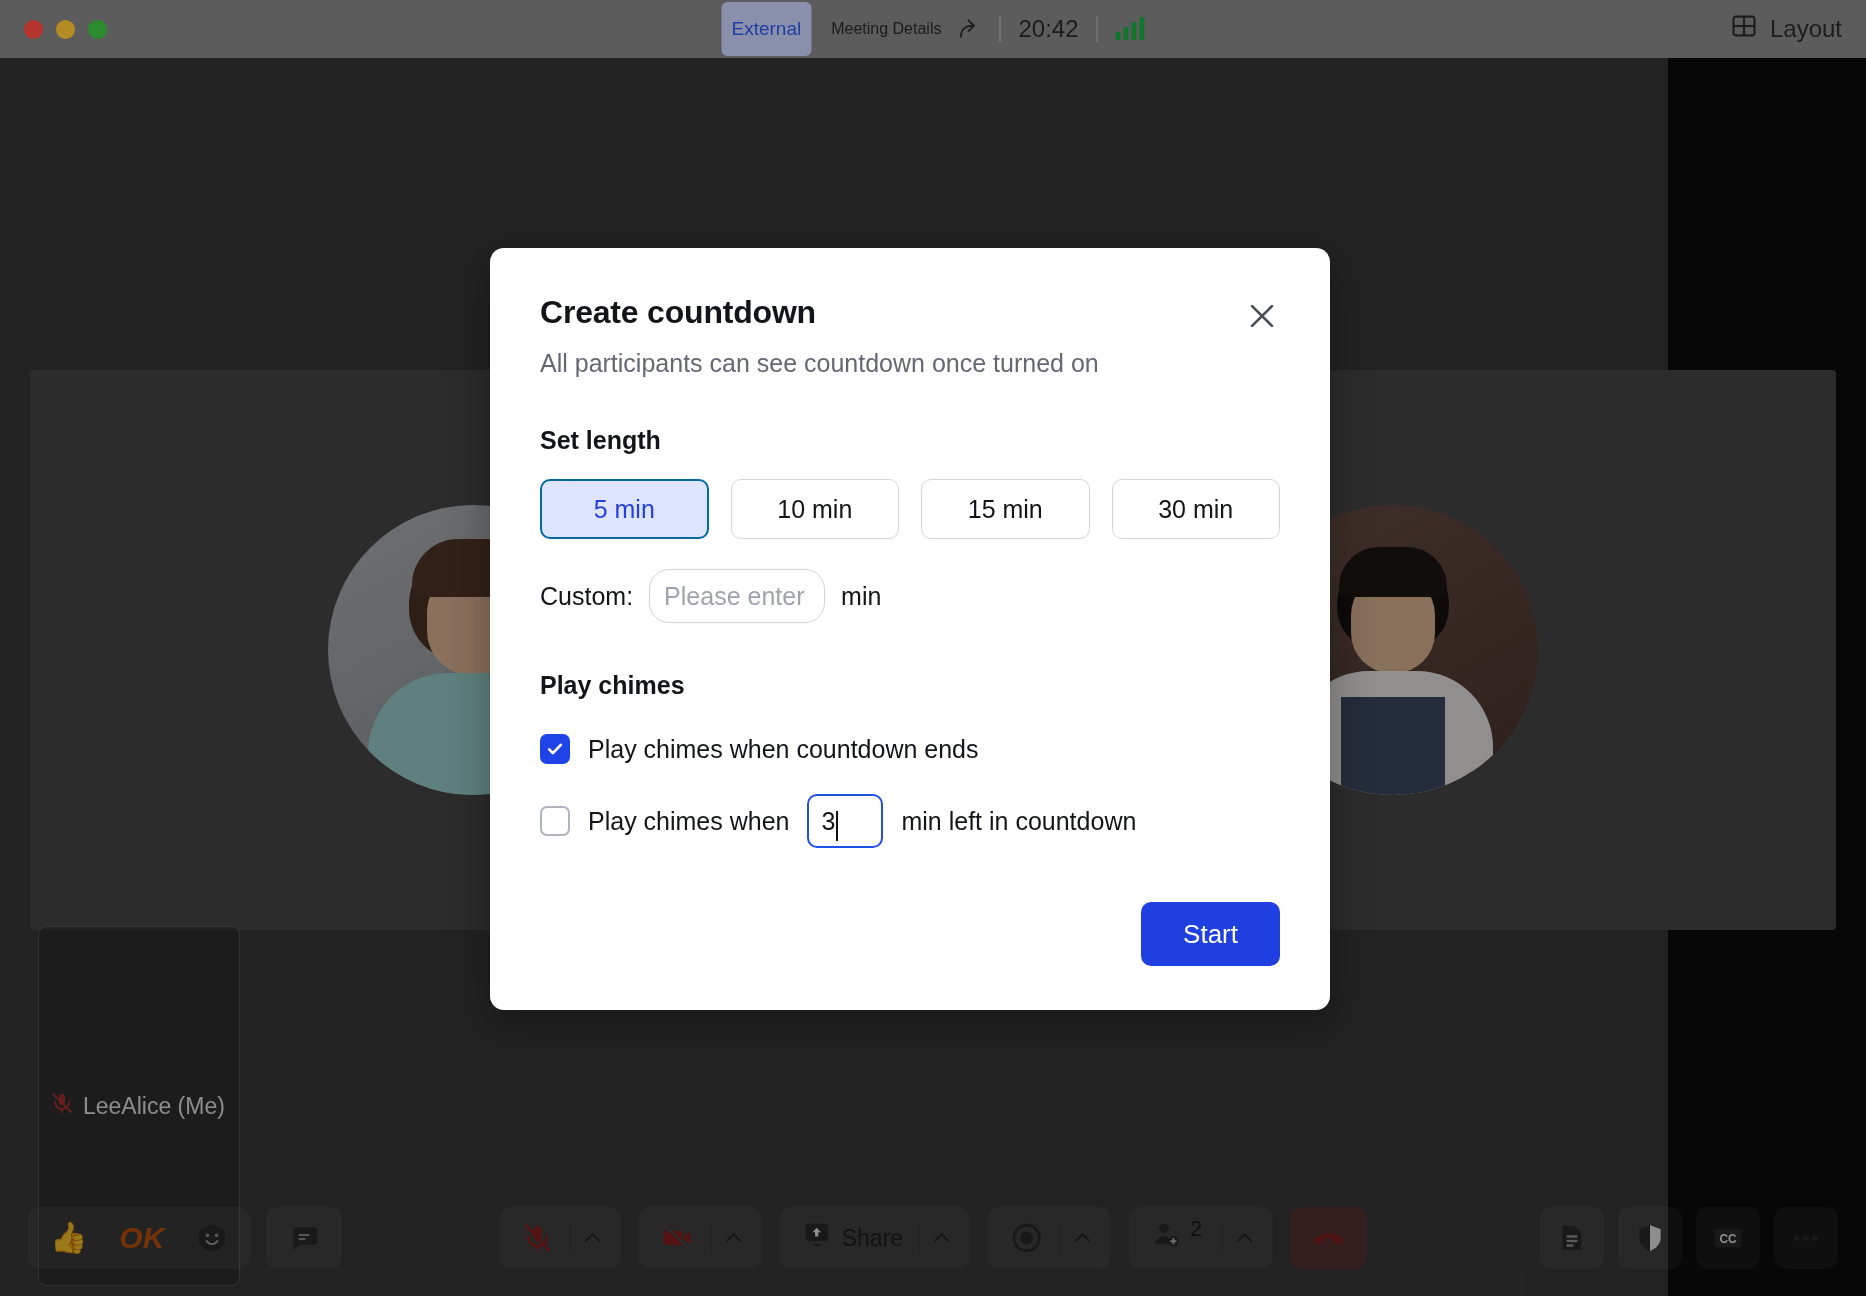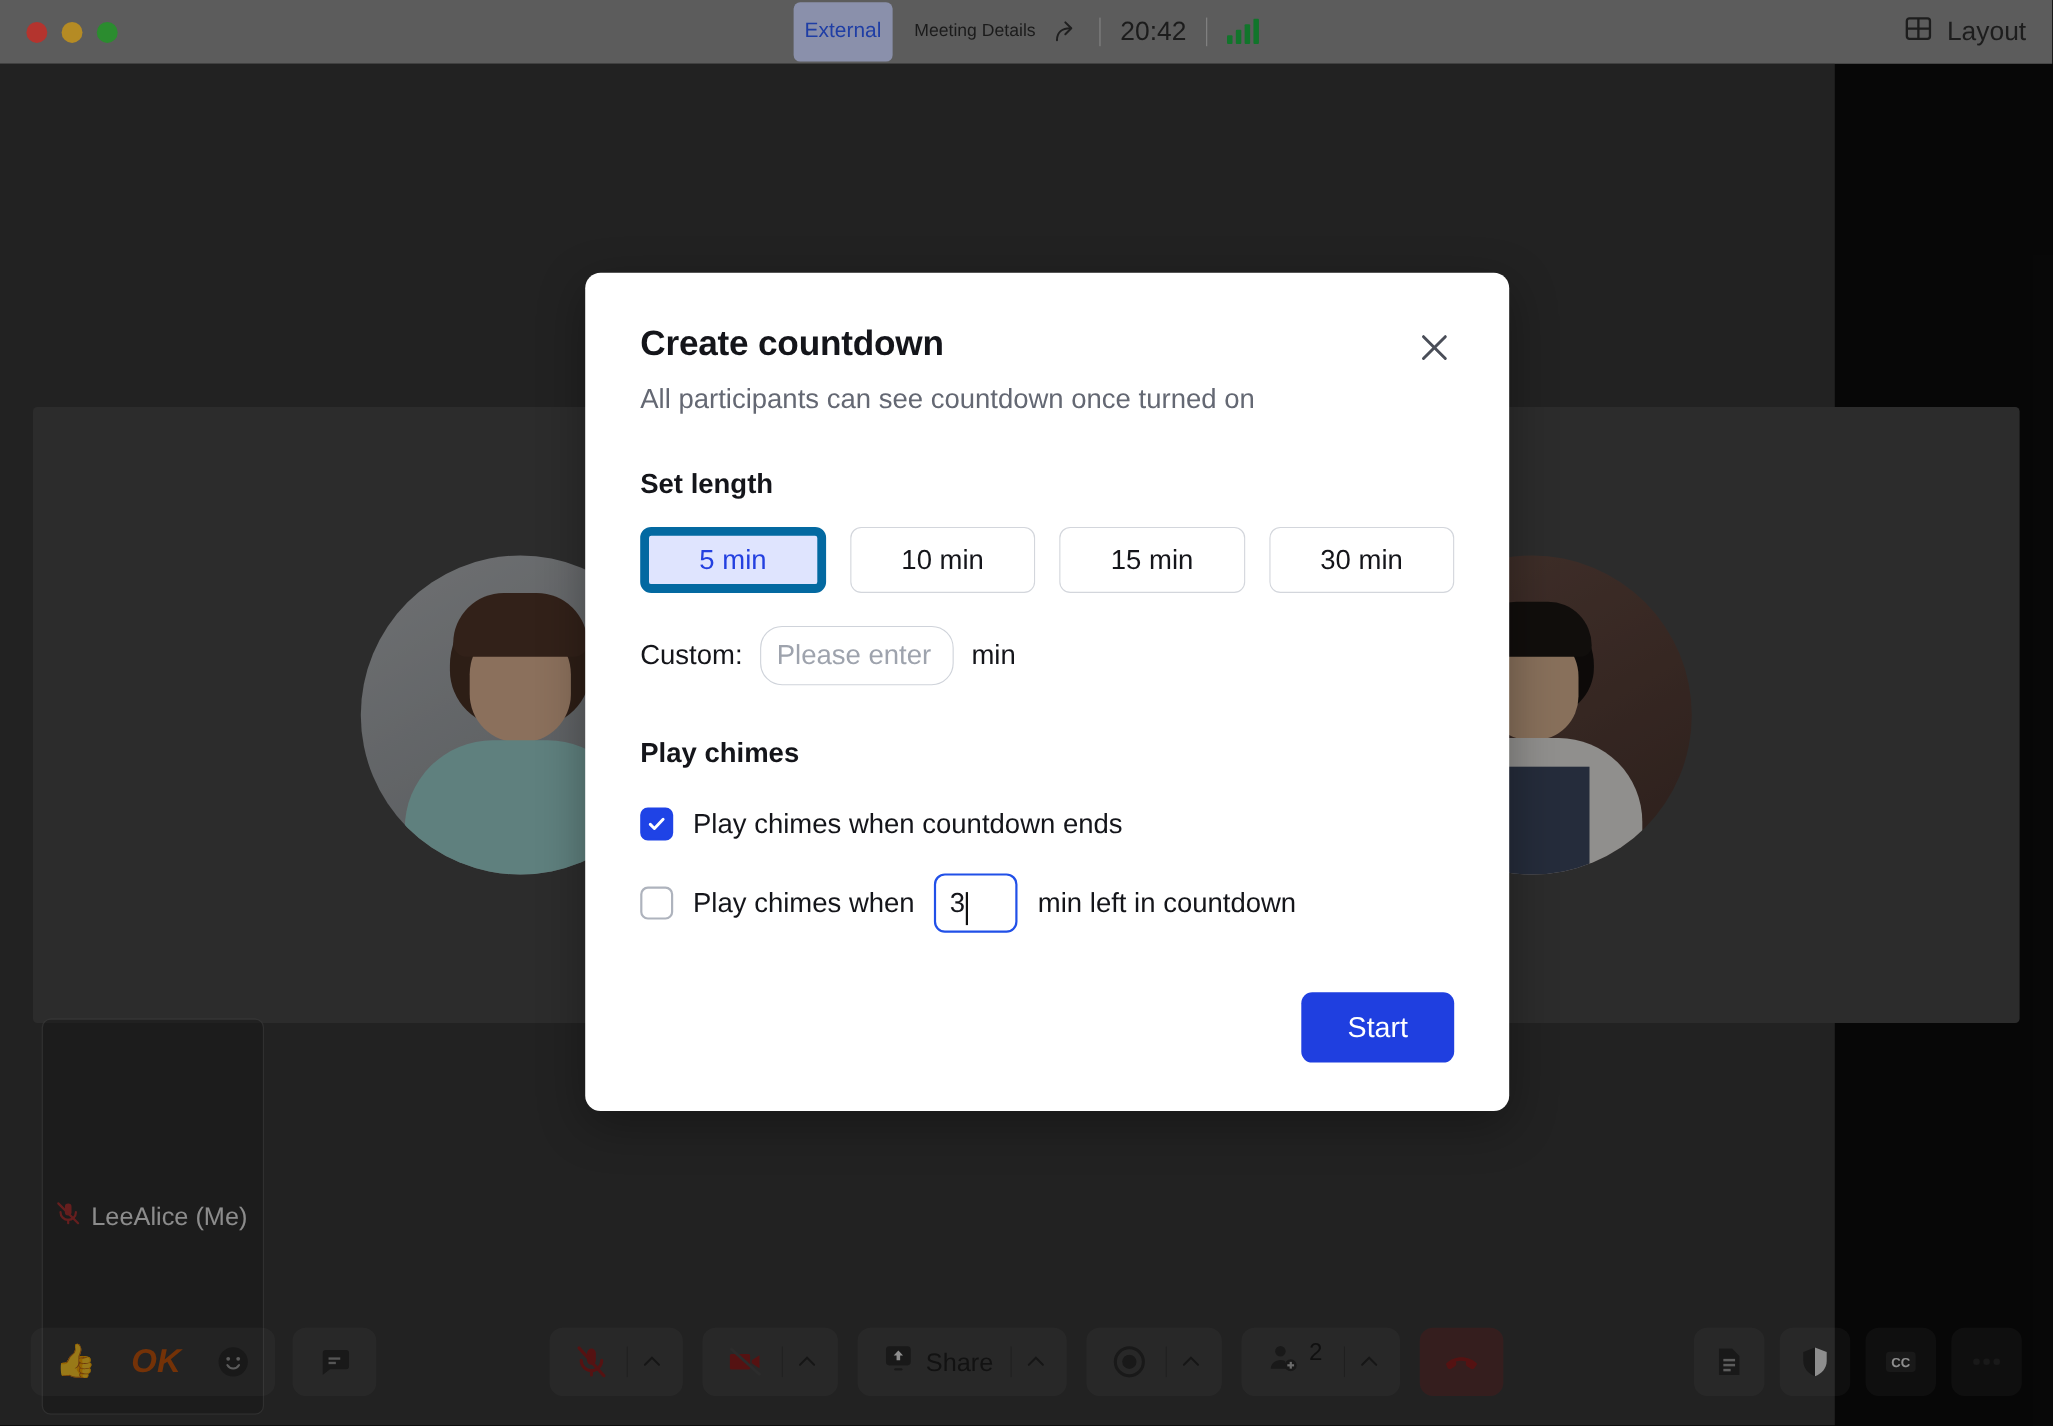--- a/index.html
+++ b/index.html
@@ -243,21 +243,21 @@
 
   
   .scrim {
     position: absolute;
     top: 58px; left: 0;
     width: 1866px; height: 1238px;
     background: rgba(0,0,0,0.40);
   }
   .dialog {
     position: absolute;
-    left: 532px;
+    left: 490px;
     top: 248px;
     width: 840px;
     background: #ffffff;
     border-radius: 14px;
     box-shadow: 0 12px 44px rgba(0,0,0,0.32);
     padding: 46px 50px 44px 50px;
   }
   .dlg-title {
     font-size: 32px;
     font-weight: bold;
@@ -295,21 +295,21 @@
     background: #ffffff;
     color: #14151a;
     font-size: 25px;
     display: flex;
     align-items: center;
     justify-content: center;
     font-family: "Liberation Sans", sans-serif;
   }
   .len-btn.sel {
     background: #dfe4fe;
-    border: 8px solid #0369a1;
+    border: 2px solid #0369a1;
     color: #2440e0;
   }
   .custom-row {
     display: flex;
     align-items: center;
     gap: 16px;
     margin-top: 30px;
   }
   .custom-lbl { font-size: 25px; color: #14151a; }
   .custom-input {

